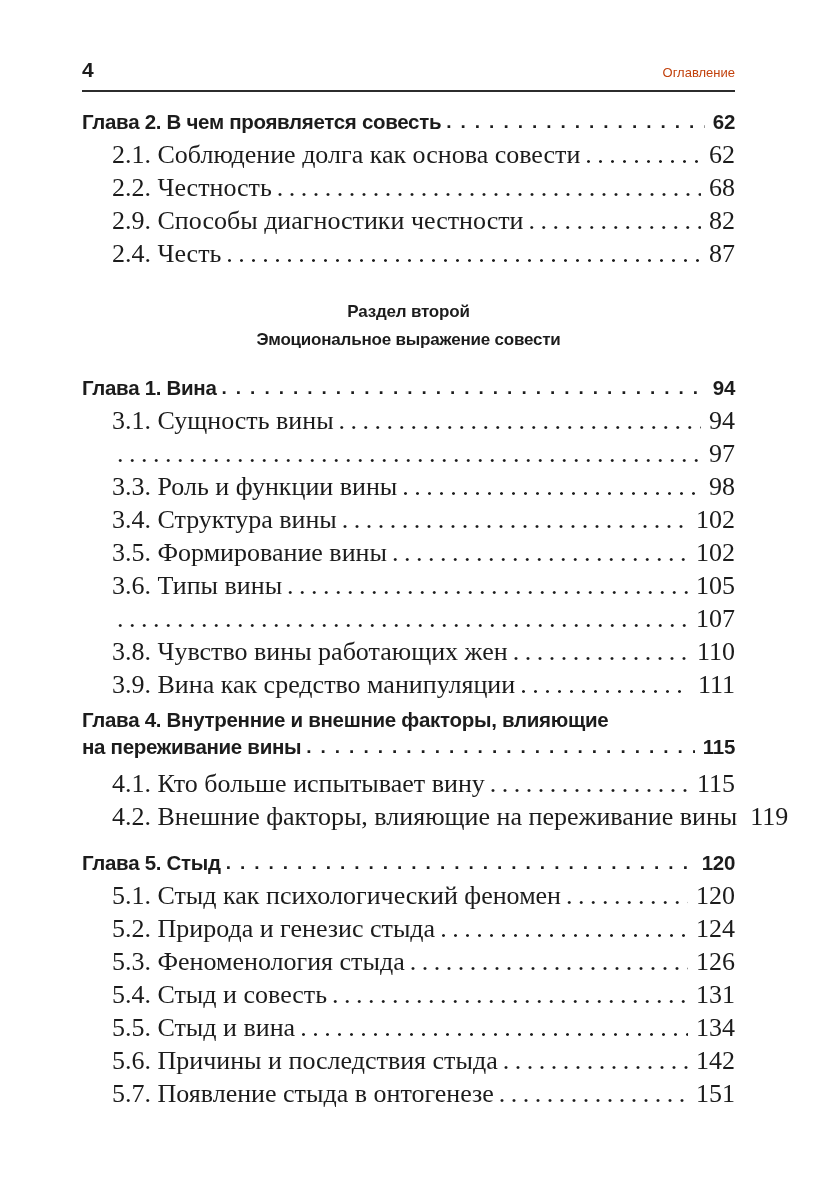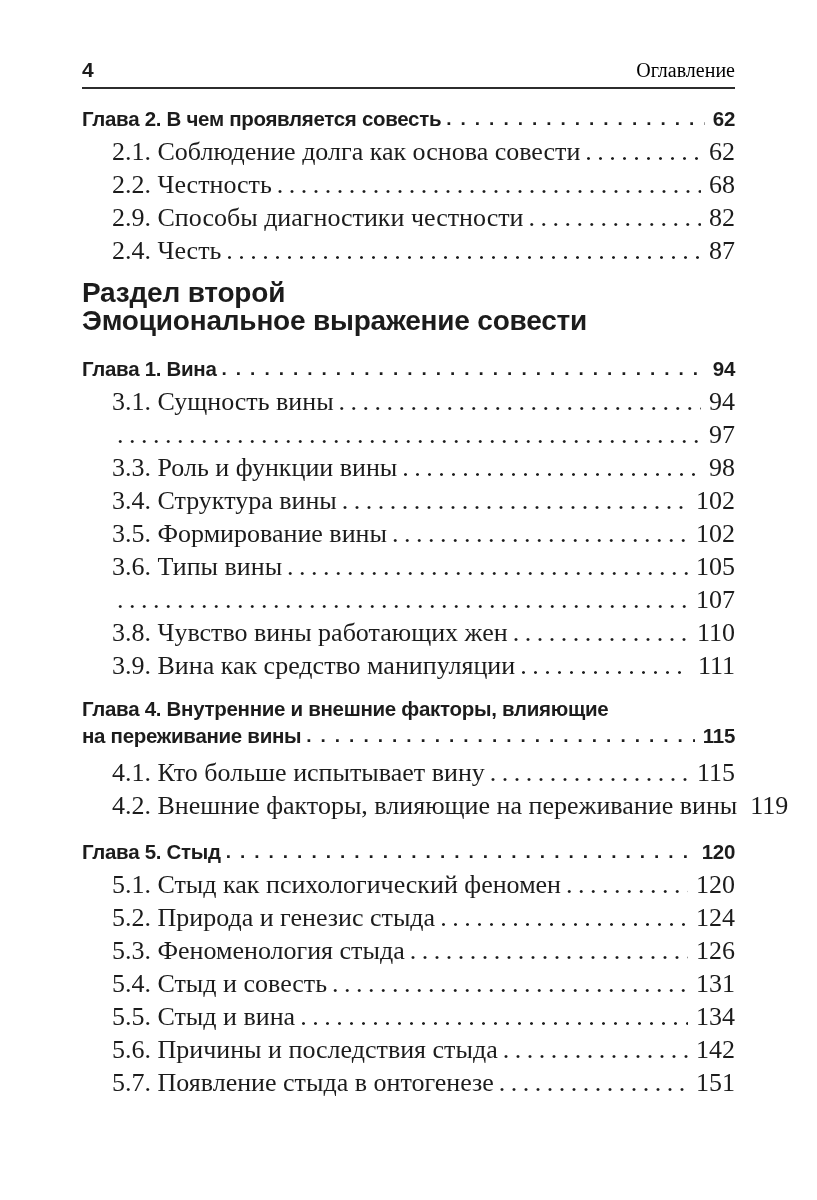--- a/index.html
+++ b/index.html
@@ -21,22 +21,22 @@
   }
   
   .running-head{
     display:flex;justify-content:space-between;align-items:baseline;
   }
   .folio{
     font-family:"Liberation Sans", sans-serif;
     font-weight:bold;font-size:21px;line-height:24px;
   }
   .running-title{
-    font-family:Liberation Serif, serif;
-    font-size:20px;line-height:24px;color:#000000;
+    font-family:Liberation Sans, sans-serif;
+    font-size:13px;line-height:24px;color:#c2410c;
   }
   .head-rule{
     border:none;border-top:2px solid var(--rule);
     margin:5px 0 0 0;
   }
   
   .toc{margin-top:8px;}
   .row{
     display:flex;align-items:center;
     line-height:33px;
@@ -54,40 +54,40 @@
   .chapter{
     font-family:"Liberation Sans", sans-serif;
     font-weight:bold;font-size:20.5px;letter-spacing:-0.3px;
     margin-top:12px;
   }
   .chapter .leader::after{
     letter-spacing:9px;font-size:19px;
   }
   
   .wrap-first{
-    line-height:26px;margin-top:14px;margin-bottom:0;
+    line-height:26px;margin-top:6px;margin-bottom:0;
   }
   .wrap-second{
     line-height:26px;margin-top:0;margin-bottom:7px;
   }
   
   .sub{
     font-size:26px;
     padding-left:30px;
   }
   .sub .leader::after{
     letter-spacing:5.5px;
   }
   .pagenum{white-space:nowrap;}
   
   .section-head{
-    margin-top:12px;margin-bottom:16px;
-    text-align:left;
+    margin-top:28px;margin-bottom:16px;
+    text-align:center;
     font-family:"Liberation Sans", sans-serif;
-    font-weight:bold;font-size:28px;letter-spacing:-0.2px;
+    font-weight:bold;font-size:17px;letter-spacing:-0.2px;
     line-height:28px;
   }
 </style>
 </head>
 <body>
 
 <div class="page">
   <header class="running-head">
     <span class="folio">4</span>
     <span class="running-title">Оглавление</span>

